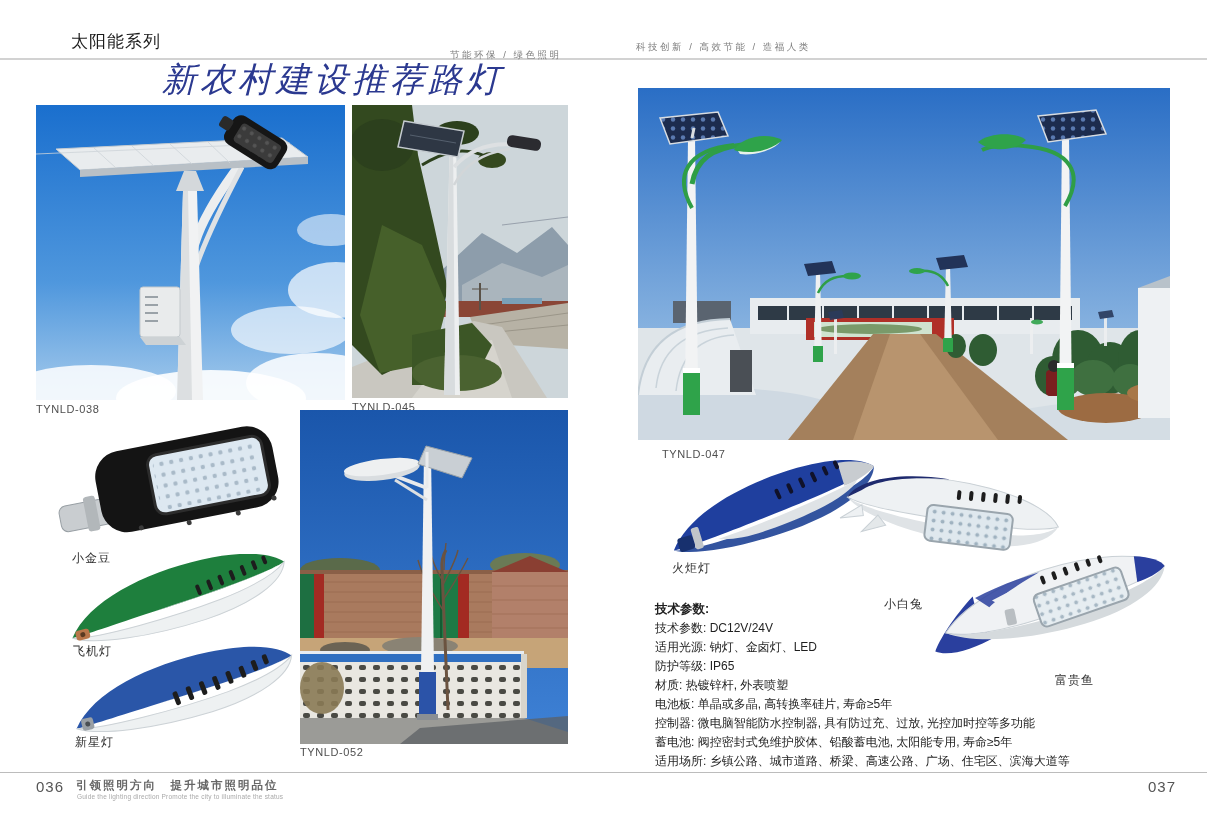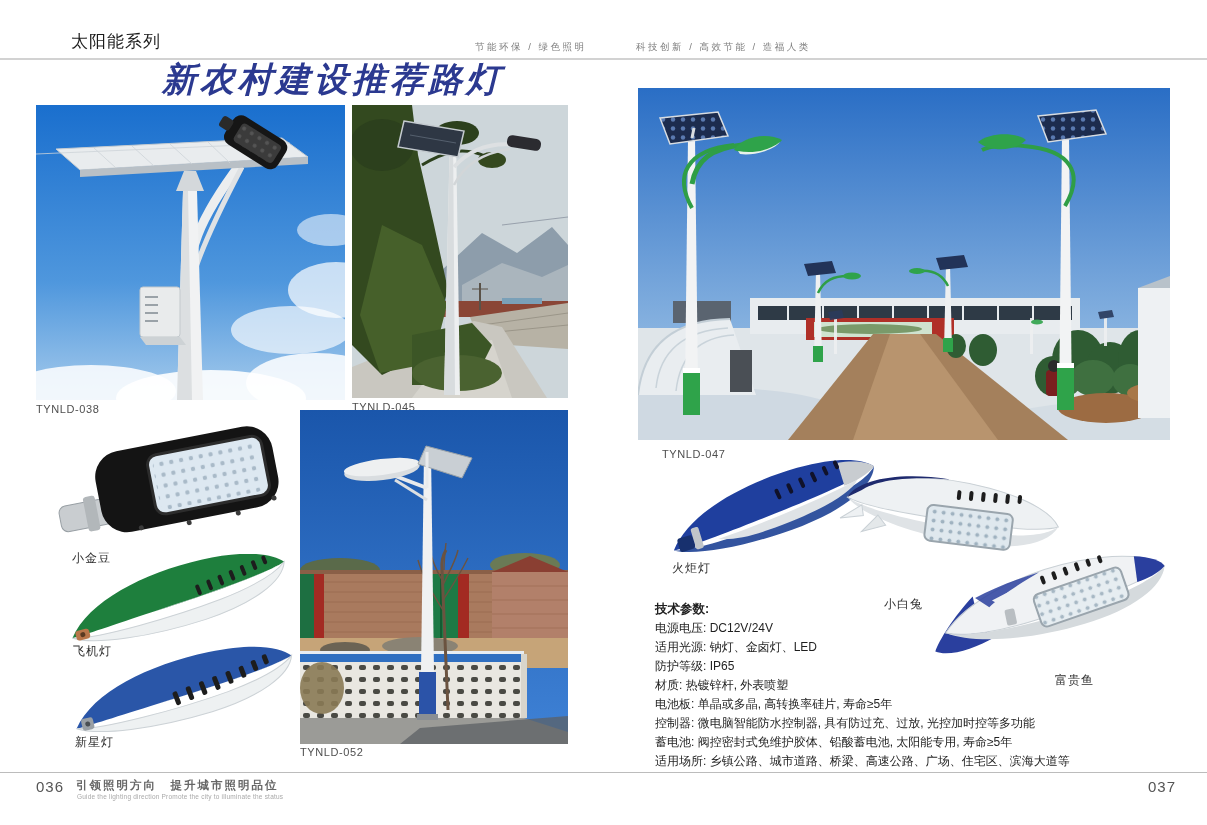--- a/index.html
+++ b/index.html
@@ -5,25 +5,25 @@
   html,body{margin:0;padding:0;}
   body{
     width:1207px;height:825px;position:relative;background:#ffffff;overflow:hidden;
     font-family:"Liberation Sans","DejaVu Sans",sans-serif;color:#222;
   }
   .abs{position:absolute;}
   
   .series-title{left:36px;top:30px;font-size:17px;color:#1b1b1b;letter-spacing:1px;margin-left:35px;}
   .header-rule{left:0;top:58px;width:1207px;height:2px;background:#d2d2d2;}
   .slogan{top:41px;font-size:9.5px;color:#7d7d7d;letter-spacing:2.5px;white-space:nowrap;}
-  .slogan-left{left:475px;}
+  .slogan-left{left:450px;margin-top:8px;}
   .slogan-right{left:636px;}
   .banner-title{
     left:148px;top:57px;width:370px;text-align:center;
-    font-family:"DejaVu Serif","Liberation Serif",serif;font-style:italic;font-weight:bold;
+    font-family:"DejaVu Serif","Liberation Serif",serif;font-style:italic;font-weight:normal;
     font-size:34px;color:#2b3990;letter-spacing:4px;white-space:nowrap;
   }
   
   .photo{overflow:hidden;background:#9cc;}
   .photo-label{font-size:11px;color:#4f4f4f;letter-spacing:0.6px;}
   .product-label{font-size:12px;color:#2e2e2e;letter-spacing:1px;}
   
   .specs{left:655px;top:600px;width:540px;font-size:12px;line-height:19px;color:#1f1f1f;}
   .specs .specs-title{font-weight:bold;font-size:12.5px;}
   
@@ -442,21 +442,21 @@
       <rect x="188" y="18" width="4" height="8" rx="2" transform="rotate(-8 190 22)"></rect>
     </g>
     <rect x="86" y="52" width="10" height="16" rx="2" fill="#b9bec2"></rect>
   </g>
 </svg>
 </div>
 <div class="abs product-label" style="left:1055px;top:657px;margin-top:15px;">富贵鱼</div>
 
 <div class="abs specs">
   <div class="specs-title">技术参数:</div>
-  <div>电源电压: DC12V/24V</div>
+  <div>技术参数: DC12V/24V</div>
   <div>适用光源: 钠灯、金卤灯、LED</div>
   <div>防护等级: IP65</div>
   <div>材质: 热镀锌杆, 外表喷塑</div>
   <div>电池板: 单晶或多晶, 高转换率硅片, 寿命≥5年</div>
   <div>控制器: 微电脑智能防水控制器, 具有防过充、过放, 光控加时控等多功能</div>
   <div>蓄电池: 阀控密封式免维护胶体、铅酸蓄电池, 太阳能专用, 寿命≥5年</div>
   <div>适用场所: 乡镇公路、城市道路、桥梁、高速公路、广场、住宅区、滨海大道等</div>
 </div>
 
 <div class="abs footer-rule"></div>

